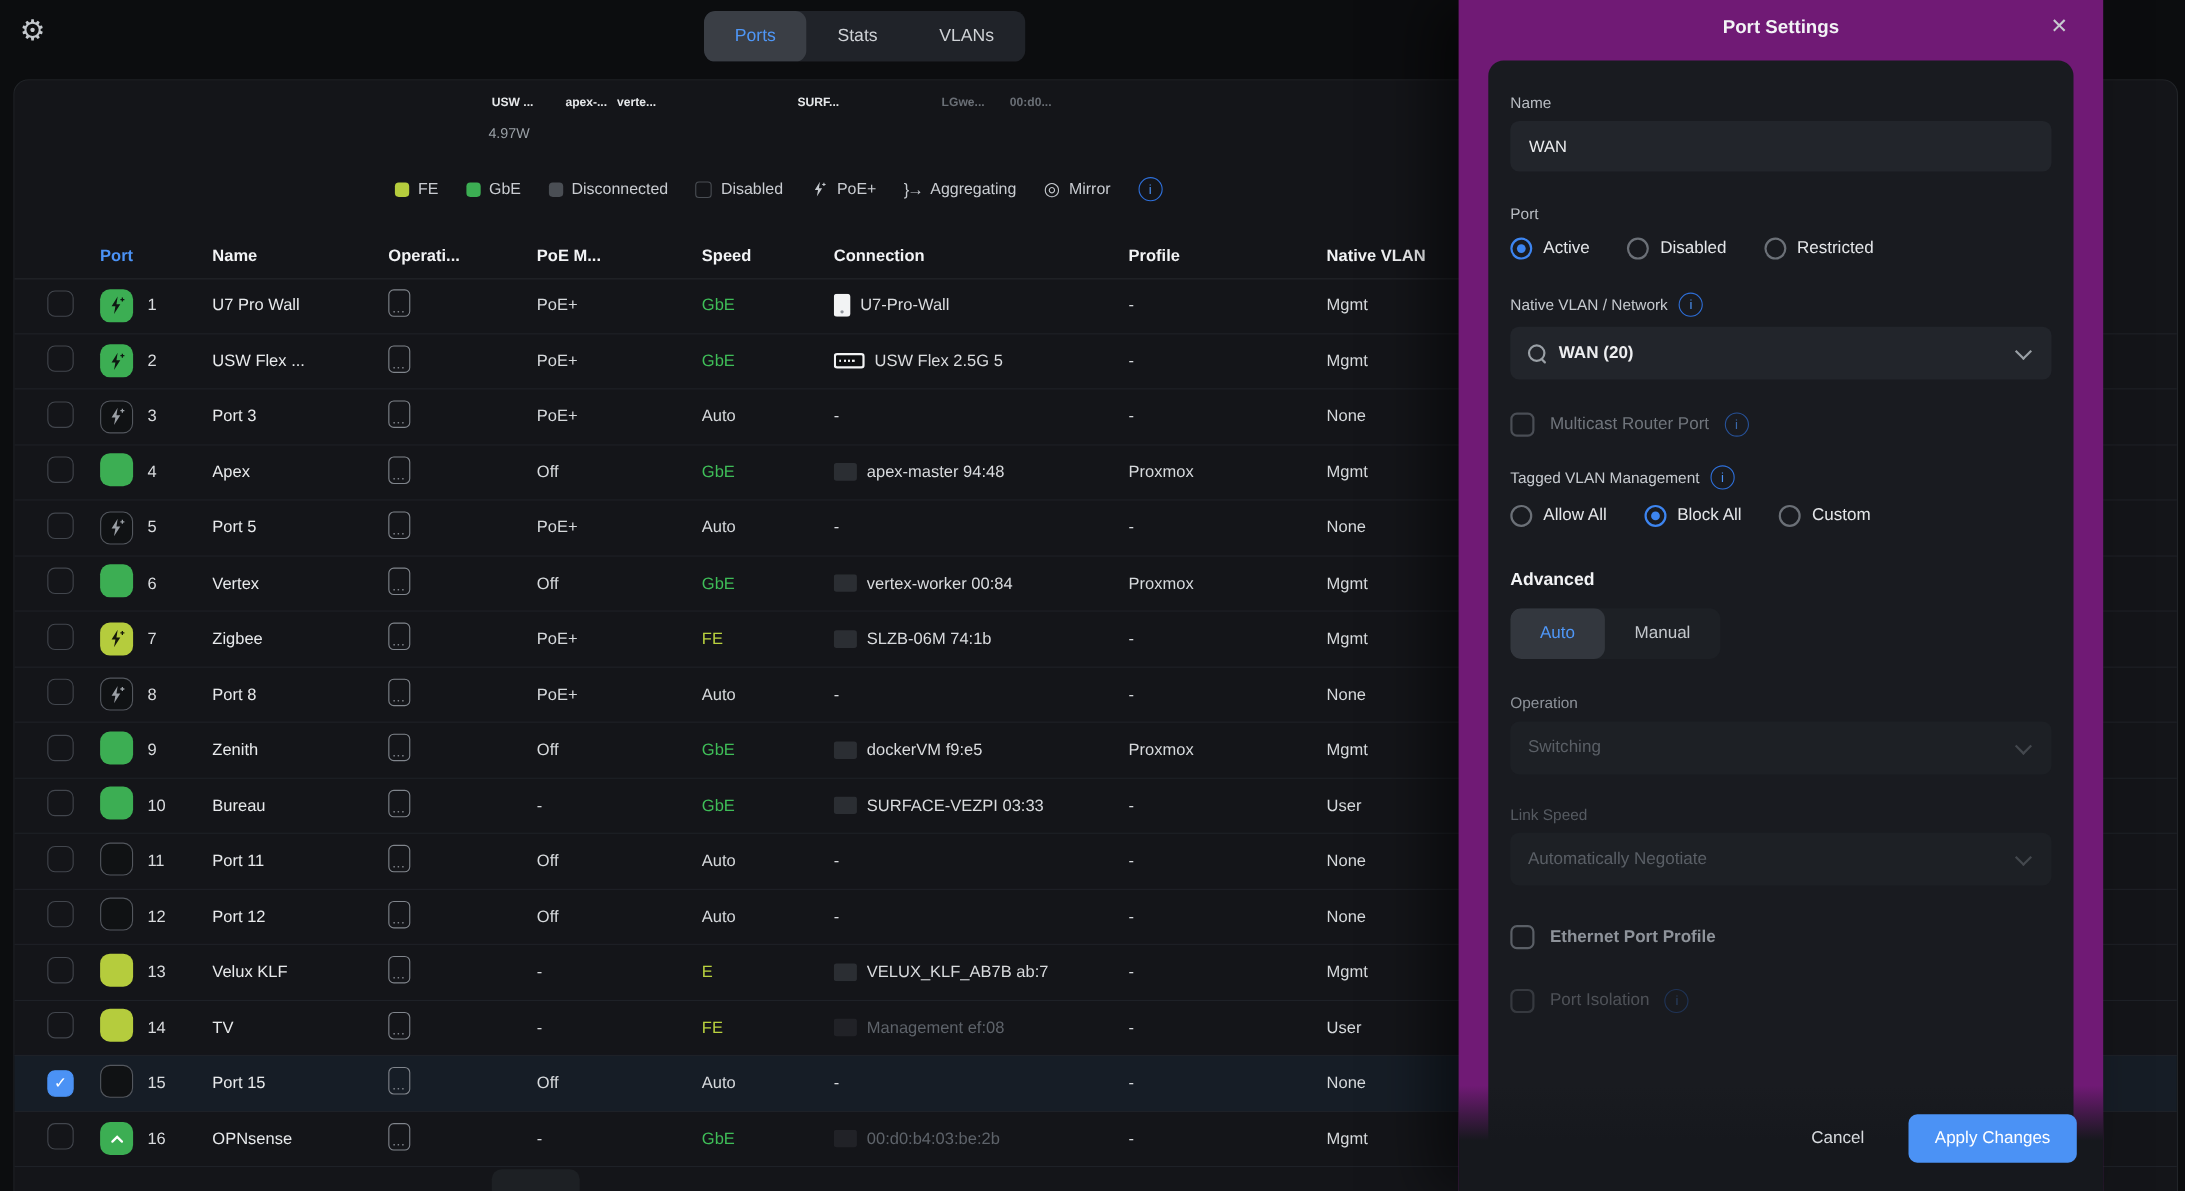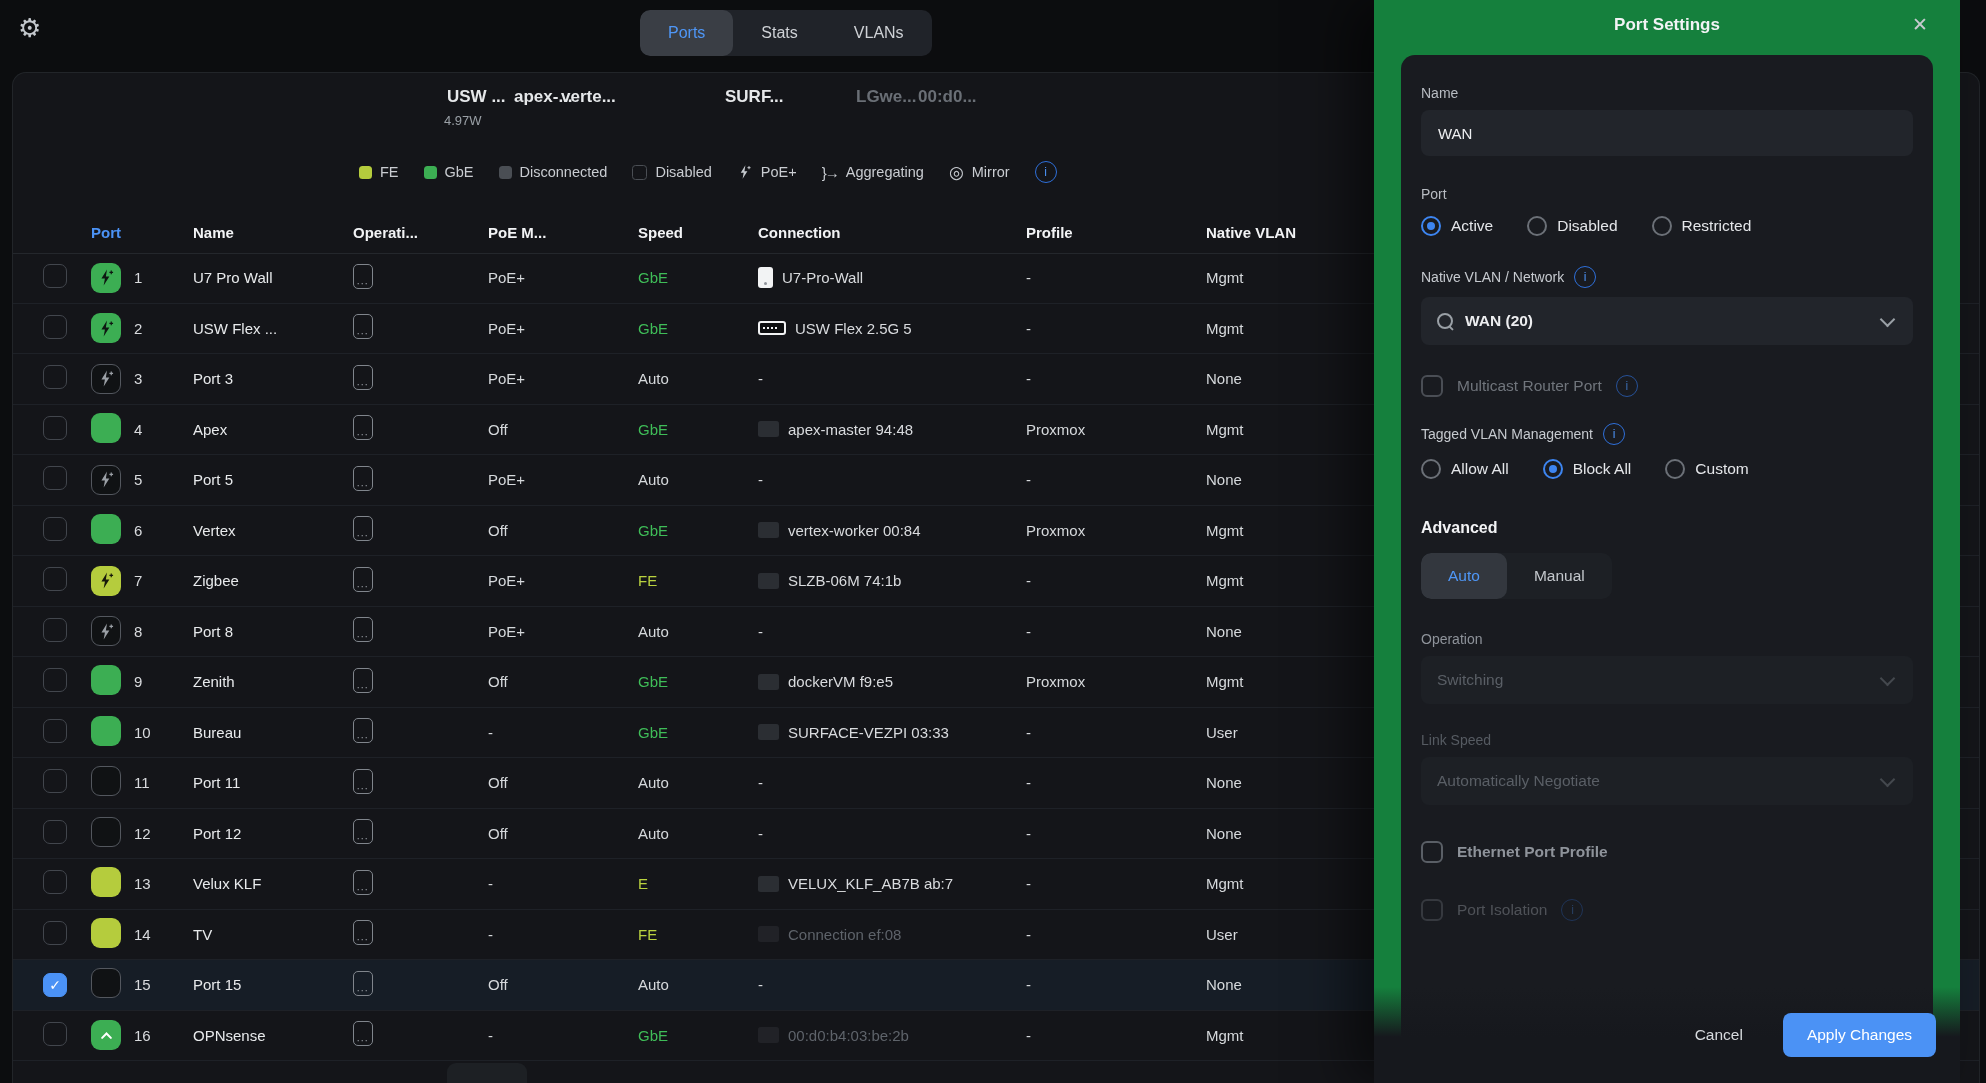--- a/index.html
+++ b/index.html
@@ -13,21 +13,21 @@
         border-radius:10px;height:46px;align-items:stretch;overflow:hidden;}
   .tab{display:flex;align-items:center;justify-content:center;padding:0 28px;font-size:16px;
        color:#cfd2d6;cursor:pointer;border-radius:10px;}
   .tab.active{background:#3a3e45;color:#4f97f7;}
 
   
   .main-card{position:absolute;left:12px;top:72px;width:1966px;height:1011px;background:#141519;
              border:1px solid #222529;border-bottom:none;border-radius:14px 14px 0 0;overflow:hidden;}
 
   
-  .strip-label{position:absolute;top:14px;font-size:17px;font-weight:bold;color:#e6e8ea;white-space:nowrap;}
+  .strip-label{position:absolute;top:14px;font-size:11px;font-weight:bold;color:#e6e8ea;white-space:nowrap;}
   .strip-label.dim{color:#6a6f76;}
   .strip-power{position:absolute;top:40px;left:431px;font-size:13px;color:#9aa0a6;}
 
   
   .legend{position:absolute;left:346px;top:88px;display:flex;align-items:center;gap:13px;height:22px;}
   .lg-item{display:flex;align-items:center;gap:8px;font-size:14.5px;color:#c9ccd1;margin-right:12px;}
   .sw{width:13px;height:13px;border-radius:3.5px;display:inline-block;}
   .sw.fe{background:#b5cc3d;} .sw.gbe{background:#3cae53;}
   .sw.disconnected{background:#4a4e54;} .sw.disabled{background:transparent;border:1.5px solid #4a4e54;}
   .lg-glyph{color:#c6cacf;display:inline-flex;align-items:center;}
@@ -76,21 +76,21 @@
                 border-radius:50%;background:#8e939a;}
   .ci-switch{width:24px;height:10px;background:#0d0e10;border:2px solid #f2f3f4;border-radius:3px;}
   .ci-switch::after{content:"";position:absolute;left:3px;top:50%;margin-top:-1px;width:14px;height:2px;
                     background:repeating-linear-gradient(90deg,#f2f3f4 0 2px,transparent 2px 4px);}
   .ci-server{width:21px;height:16px;background:#2b2e33;border-radius:2.5px;}
   .ci-server::after{content:"";position:absolute;left:4px;bottom:-4px;width:13px;height:3px;background:#24272b;border-radius:1px;}
   .ci.dim{opacity:.55;}
   .partial-btn{position:absolute;left:434px;top:990px;width:80px;height:40px;background:#1d2024;border-radius:9px;}
 
   
-  .drawer{position:absolute;left:1374px;top:0;width:586px;height:1083px;background:#15803d;
+  .drawer{position:absolute;left:1326px;top:0;width:586px;height:1083px;background:#701a75;
           box-shadow:-24px 0 48px rgba(0,0,0,.5);}
   .d-title{position:absolute;top:15px;left:0;width:100%;text-align:center;font-size:17px;font-weight:bold;color:#f2f3f5;}
   .d-close{position:absolute;top:13px;right:32px;font-family:"DejaVu Sans",sans-serif;font-size:19px;
            color:#c7cacf;cursor:pointer;}
   .d-card{position:absolute;left:27px;top:55px;width:532px;height:1028px;background:#191b20;
           border-radius:14px 14px 0 0;padding:30px 20px 0 20px;box-sizing:border-box;overflow:hidden;}
   .f-label{font-size:14px;color:#b8bcc2;margin-bottom:9px;display:flex;align-items:center;gap:10px;}
   .f-label.brighter{color:#c6cacf;}
   .f-label.op{color:#8e939a;margin-bottom:9px;}
   .f-label.dimmed{color:#565b62;}
@@ -426,21 +426,21 @@
         <div class="tgrid trow">
     <span><span class="cb"></span></span>
     <span><span class="pi yellow"></span></span>
     <span class="num">14</span>
     <span class="name">TV</span>
     <span><span class="op-icon"></span></span>
     <span class="poe">-</span>
     <span class="spd fe">FE</span>
     <span class="conn">
             <span class="ci ci-server dim"></span>
-            <span class="dimtxt">Connection ef:08</span>
+            <span class="dimtxt">Management ef:08</span>
           </span>
     <span class="profile">-</span>
     <span class="vlan">User</span>
   </div>
         <div class="tgrid trow sel">
     <span><span class="cb on">✓</span></span>
     <span><span class="pi dark"></span></span>
     <span class="num">15</span>
     <span class="name">Port 15</span>
     <span><span class="op-icon"></span></span>

